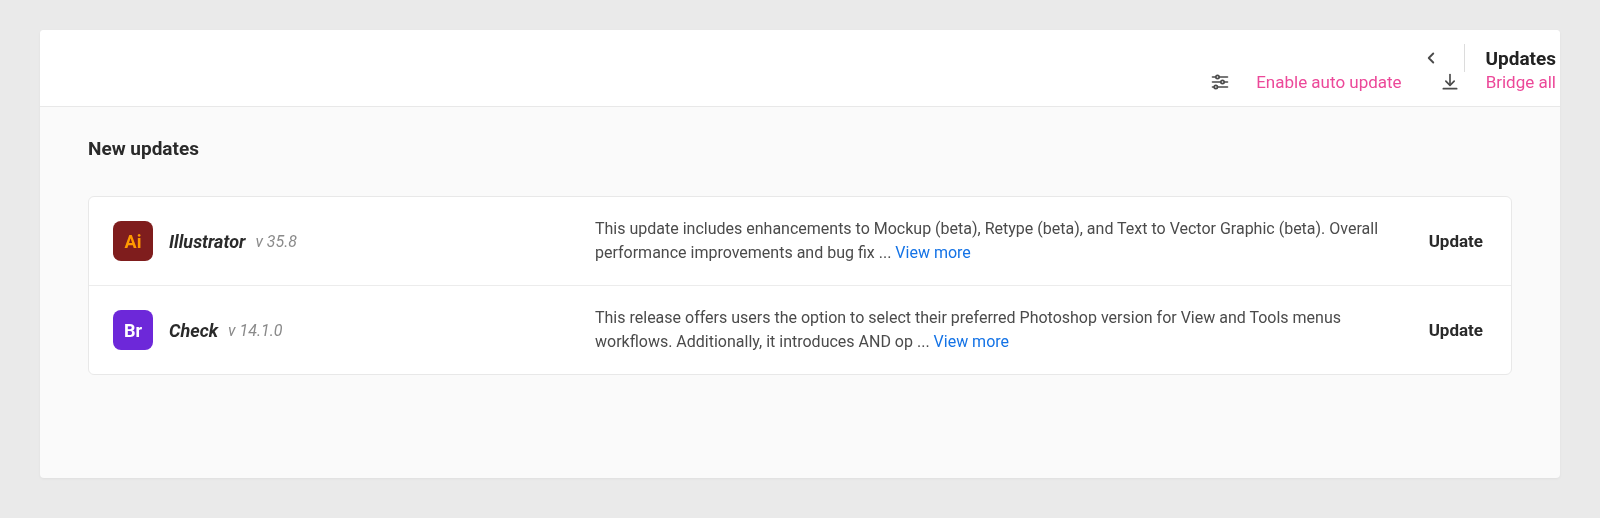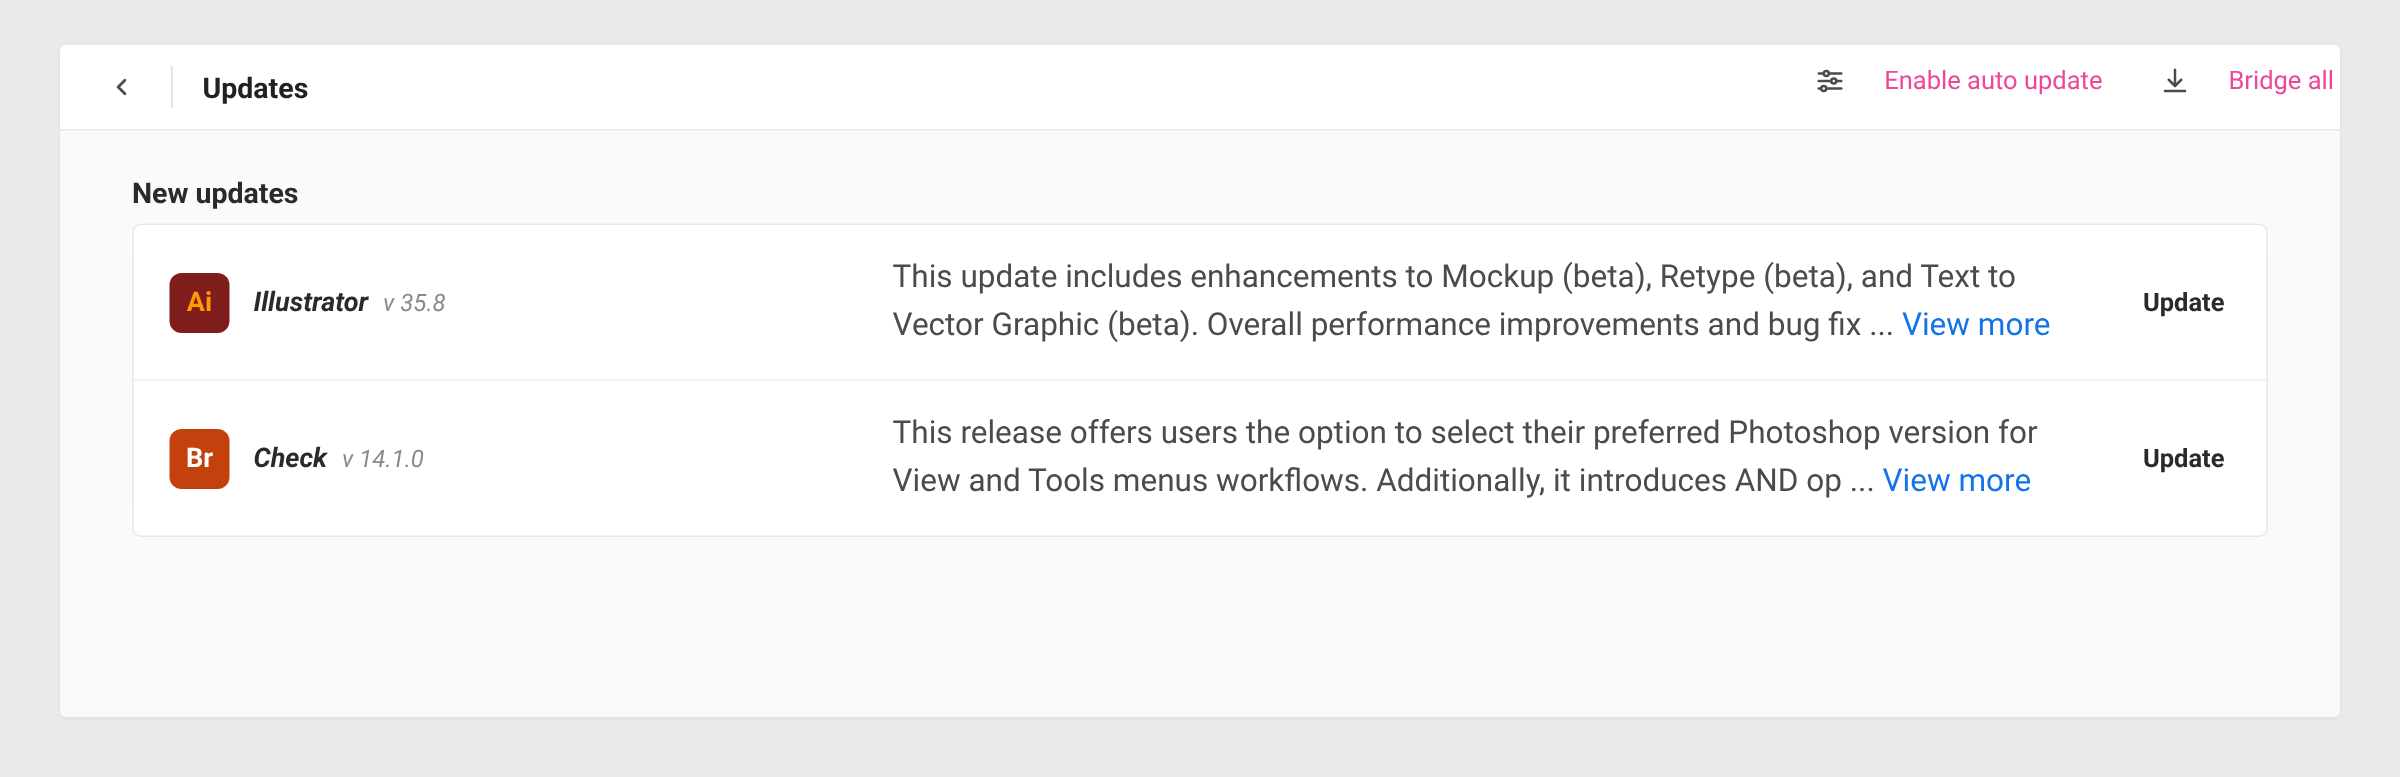--- a/index.html
+++ b/index.html
@@ -18,24 +18,25 @@
       background: #fafafa;
       border-radius: 4px;
       width: 100%;
       height: 100%;
       box-shadow: 0 1px 3px rgba(0,0,0,0.05);
       overflow: hidden;
     }
     .header {
       background: #ffffff;
       display: flex;
-      align-items: flex-start;
+      align-items: flex-end;
       justify-content: space-between;
       padding: 14px 4px 14px 28px;
       border-bottom: 1px solid #e8e8e8;
+      flex-direction: column;
     }
     .header-left {
       display: flex;
       align-items: center;
       gap: 20px;
     }
     .back-btn {
       display: flex;
       align-items: center;
       justify-content: center;
@@ -80,21 +81,21 @@
       font-size: 17px;
       color: #303030;
     }
     .body {
       padding: 30px 48px;
     }
     .section-title {
       font-size: 19px;
       font-weight: 700;
       color: #2a2a2a;
-      margin-bottom: 9px;
+      margin-bottom: 36px;
     }
     .update-list {
       background: #ffffff;
       border: 1px solid #e8e8e8;
       border-radius: 6px;
     }
     .update-row {
       display: flex;
       align-items: center;
       padding: 20px 24px;
@@ -112,21 +113,21 @@
       justify-content: center;
       font-weight: 700;
       font-size: 18px;
       flex-shrink: 0;
     }
     .app-icon.ai {
       background: #7f1d1d;
       color: #ff9a00;
     }
     .app-icon.br {
-      background: #c2410c;
+      background: #6d28d9;
       color: #ffffff;
     }
     .app-meta {
       width: 410px;
       flex-shrink: 0;
       display: flex;
       align-items: center;
       gap: 10px;
       font-style: italic;
     }
@@ -134,21 +135,21 @@
       font-size: 18px;
       font-weight: 700;
       color: #2a2a2a;
     }
     .app-version {
       font-size: 16px;
       color: #8a8a8a;
     }
     .app-desc {
       flex: 1;
-      font-size: 21px;
+      font-size: 16px;
       color: #4b4b4b;
       line-height: 1.5;
       padding-right: 30px;
     }
     .ellipsis {
       color: #4b4b4b;
     }
     .view-more {
       color: #1473e6;
       cursor: pointer;

